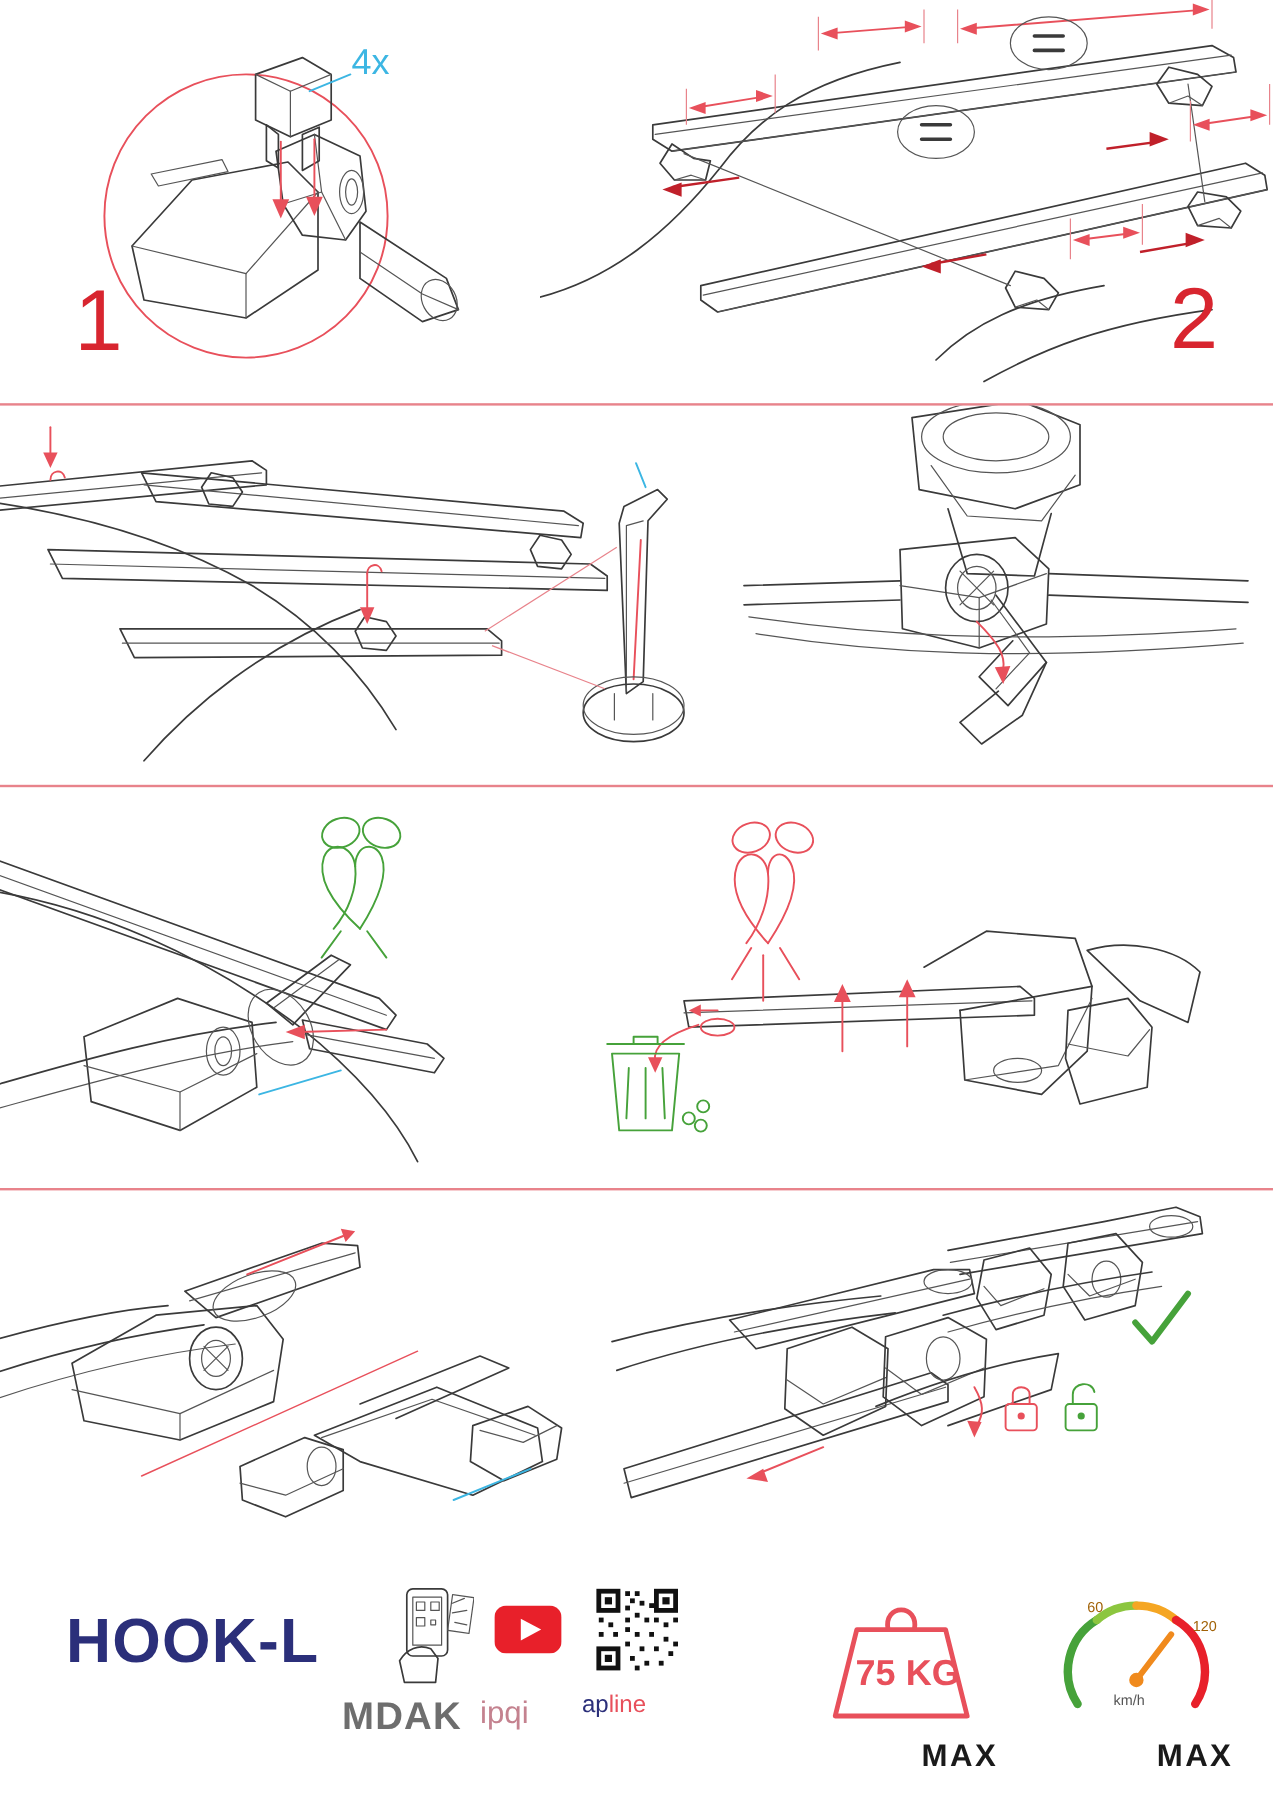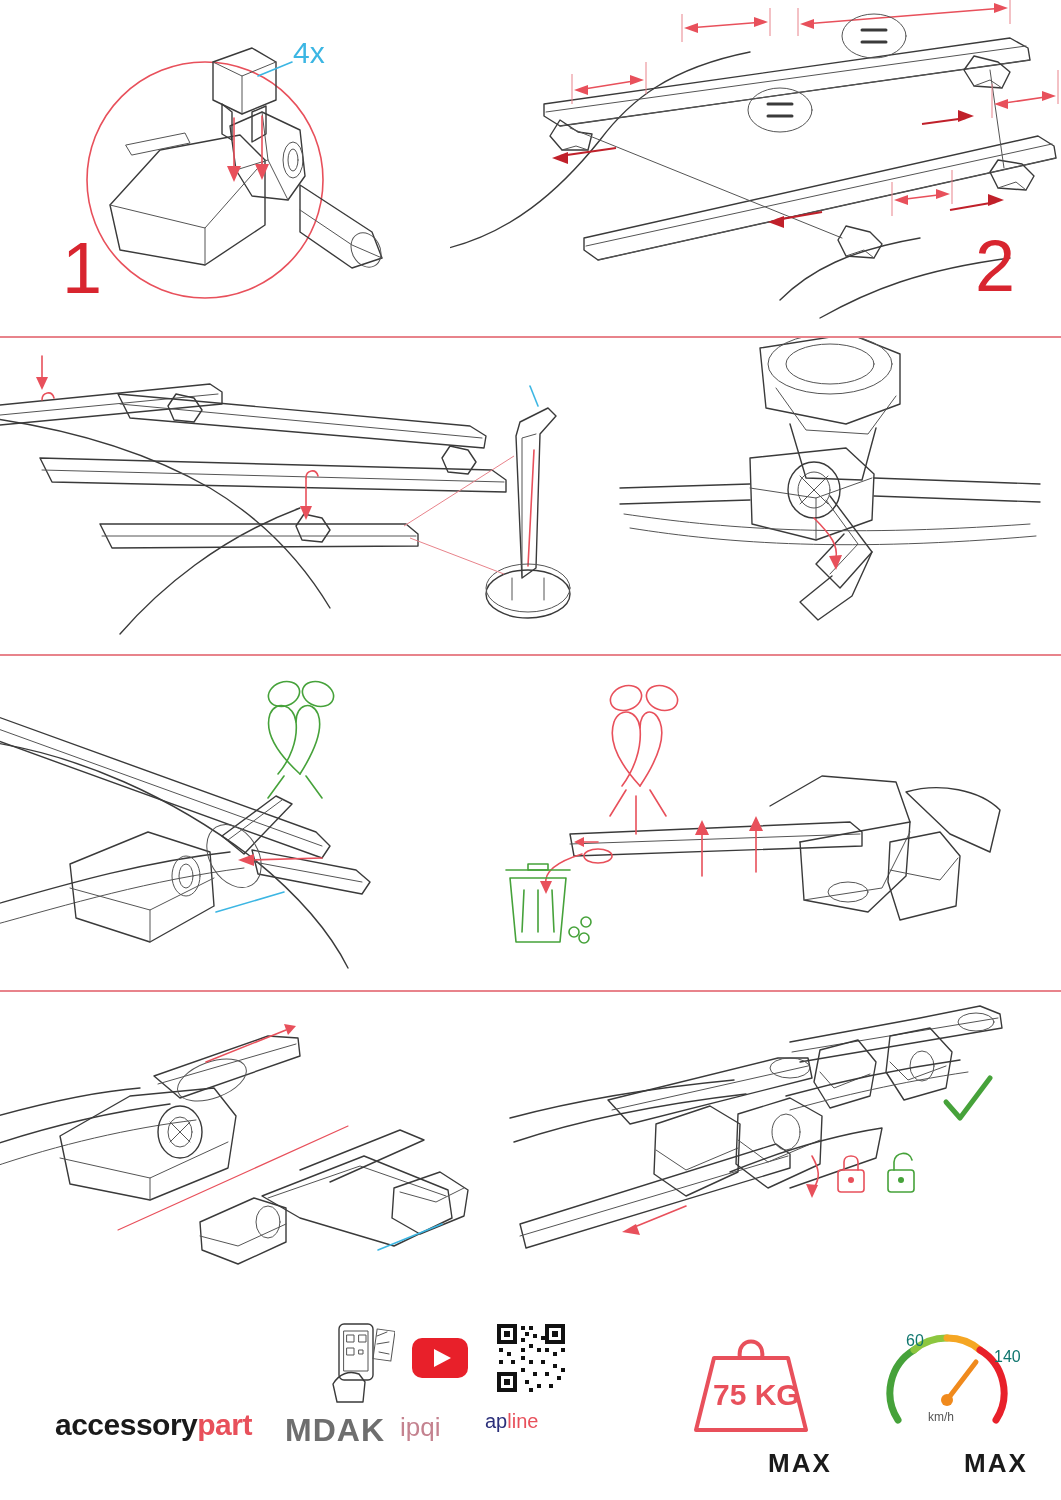--- a/index.html
+++ b/index.html
@@ -28,21 +28,21 @@
   .brand{position:absolute;left:55px;top:38px;font-size:52px;font-weight:700;color:#2b2f7a;letter-spacing:1px;}
   .brand-sub{position:absolute;left:55px;top:108px;font-size:30px;font-weight:700;color:#1a1a1a;letter-spacing:-0.5px;}
   .brand-sub .pink{color:#e8505b;}
   .partners{position:absolute;left:285px;top:112px;font-size:32px;font-weight:700;color:#6e6e6e;letter-spacing:1px;}
   .p2{position:absolute;left:400px;top:112px;font-size:26px;color:#c4828f;}
   .p3{position:absolute;left:485px;top:110px;font-size:20px;color:#2b2f7a;font-weight:500;}
   .p3 .ac{color:#e8505b;}
   .maxlbl{position:absolute;font-size:26px;font-weight:700;letter-spacing:2px;color:#1a1a1a;margin-left:44px;}
   .kgtxt{position:absolute;font-size:30px;font-weight:700;color:#e8505b;}
   .kmh{position:absolute;font-size:12px;color:#555;}
-  .spd-num{position:absolute;font-size:16px;color:#0f766e;}
+  .spd-num{position:absolute;font-size:12px;color:#a16207;}
 </style>
 </head>
 <body>
 
 <div class="sheet">
 
   <div class="sep" style="top:336px;"></div>
   <div class="sep" style="top:654px;"></div>
   <div class="sep" style="top:990px;"></div>
 
@@ -398,23 +398,21 @@
       <path class="grn" d="M404 178 L404 170 C 404 160, 420 158, 422 168"></path>
       <circle cx="411" cy="188" r="3" style="fill:#46a23a"></circle>
 
       <path class="grn" style="stroke-width:5" d="M456 110 L470 126 L500 86"></path>
     </svg>
 
   </div>
 
   <div class="footer">
 
-    <div class="brand-sub">
-      <span>accessory</span><span class="pink">part</span>
-    </div>
+    <div class="brand">HOOK-L</div>
 
     <svg style="position:absolute;left:325px;top:22px;" width="70" height="85" viewBox="0 0 70 85">
       <rect x="14" y="2" width="34" height="56" rx="5" class="ln"></rect>
       <rect x="19" y="9" width="24" height="40" class="ln2"></rect>
       <rect x="22" y="13" width="7" height="7" class="ln2"></rect>
       <rect x="34" y="13" width="7" height="7" class="ln2"></rect>
       <rect x="22" y="26" width="7" height="7" class="ln2"></rect>
       <rect x="34" y="28" width="4" height="4" class="ln2"></rect>
       <path class="ln2" d="M52 14 L62 10 M52 22 L64 20 M54 30 L64 32"></path>
       <rect x="50" y="8" width="18" height="30" class="ln2" transform="rotate(8 59 23)"></rect>
@@ -489,18 +487,18 @@
 
     <svg style="position:absolute;left:884px;top:24px;" width="126" height="112" viewBox="0 0 126 112">
       <path d="M14 96 A 50 50 0 0 1 30 26" fill="none" stroke="#46a23a" stroke-width="7" stroke-linecap="round"></path>
       <path d="M30 26 A 50 50 0 0 1 63 14" fill="none" stroke="#8cc63f" stroke-width="7" stroke-linecap="round"></path>
       <path d="M63 14 A 50 50 0 0 1 96 26" fill="none" stroke="#f5a623" stroke-width="7" stroke-linecap="round"></path>
       <path d="M96 26 A 50 50 0 0 1 112 96" fill="none" stroke="#e8202a" stroke-width="7" stroke-linecap="round"></path>
       <circle cx="63" cy="76" r="6" fill="#f08a1d"></circle>
       <path d="M63 76 L92 38" stroke="#f08a1d" stroke-width="5" stroke-linecap="round" fill="none"></path>
     </svg>
     <div class="spd-num" style="left:906px;top:32px;">60</div>
-    <div class="spd-num" style="left:994px;top:48px;">140</div>
+    <div class="spd-num" style="left:994px;top:48px;">120</div>
     <div class="kmh" style="left:928px;top:110px;">km/h</div>
     <div class="maxlbl" style="left:920px;top:148px;">MAX</div>
   </div>
 
 </div>
 
 </body></html>

